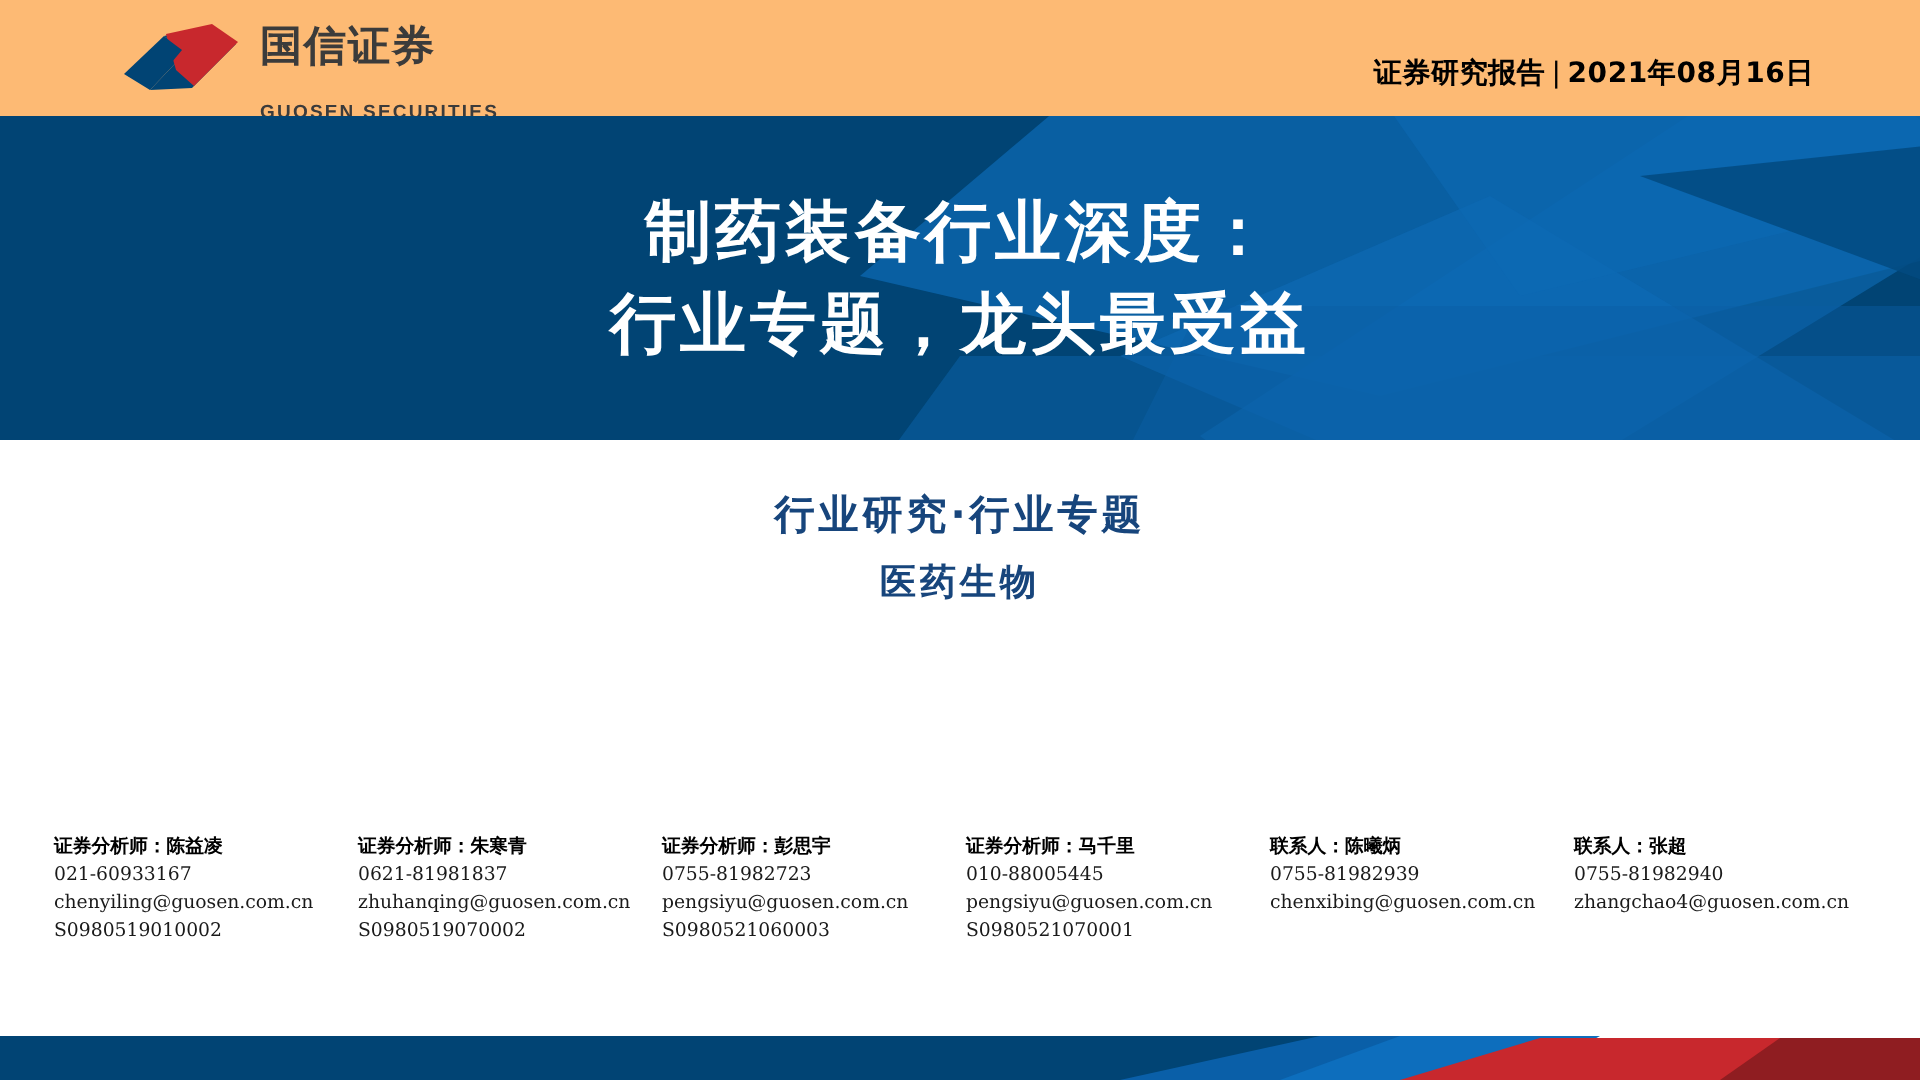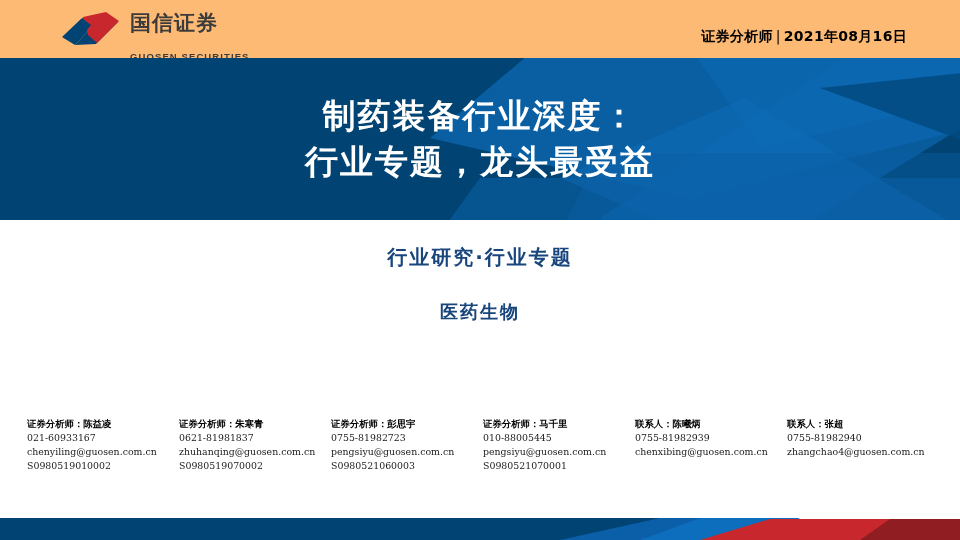--- a/index.html
+++ b/index.html
@@ -67,21 +67,21 @@
     text-align:center;
   }
   .subtitle-main {
     font-family:"DejaVu Sans", sans-serif;
     font-size:20px; font-weight:bold; color:#17457c;
     letter-spacing:2px; line-height:28px;
   }
   .subtitle-sub {
     font-family:"DejaVu Sans", sans-serif;
     font-size:18px; font-weight:bold; color:#17457c;
-    letter-spacing:2px; line-height:26px; margin-top:28px;
+    letter-spacing:2px; line-height:26px; margin-top:8px;
   }
 
   
   .analysts {
     position:absolute; left:27px; top:417px; width:920px;
     display:flex; align-items:flex-start;
   }
   .analyst-col { width:152px; flex:0 0 152px; }
   .a-name {
     font-family:"DejaVu Sans", sans-serif;
@@ -111,21 +111,21 @@
       <path d="M46 12 L92 2 L118 20 L74 64 L56 48 Z" fill="#c8282d"></path>
       <path d="M8 54 L46 16 L62 28 L32 64 Z" fill="#014474"></path>
     </svg>
     <div class="logo-text-block">
       <div class="logo-cn">国信证券</div>
       <div class="logo-en">GUOSEN SECURITIES</div>
     </div>
   </div>
 
   <div class="report-meta">
-    <span>证券分析师</span><span class="sep">|</span><span>2021年08月16日</span>
+    <span>证券研究报告</span><span class="sep">|</span><span>2021年08月16日</span>
   </div>
 
 </div>
 
 <div class="banner">
 
   <svg class="banner-art" viewBox="0 0 960 162" preserveAspectRatio="none">
     <defs>
       <clipPath id="bclip">
           <rect x="0" y="0" width="960" height="162"></rect>

